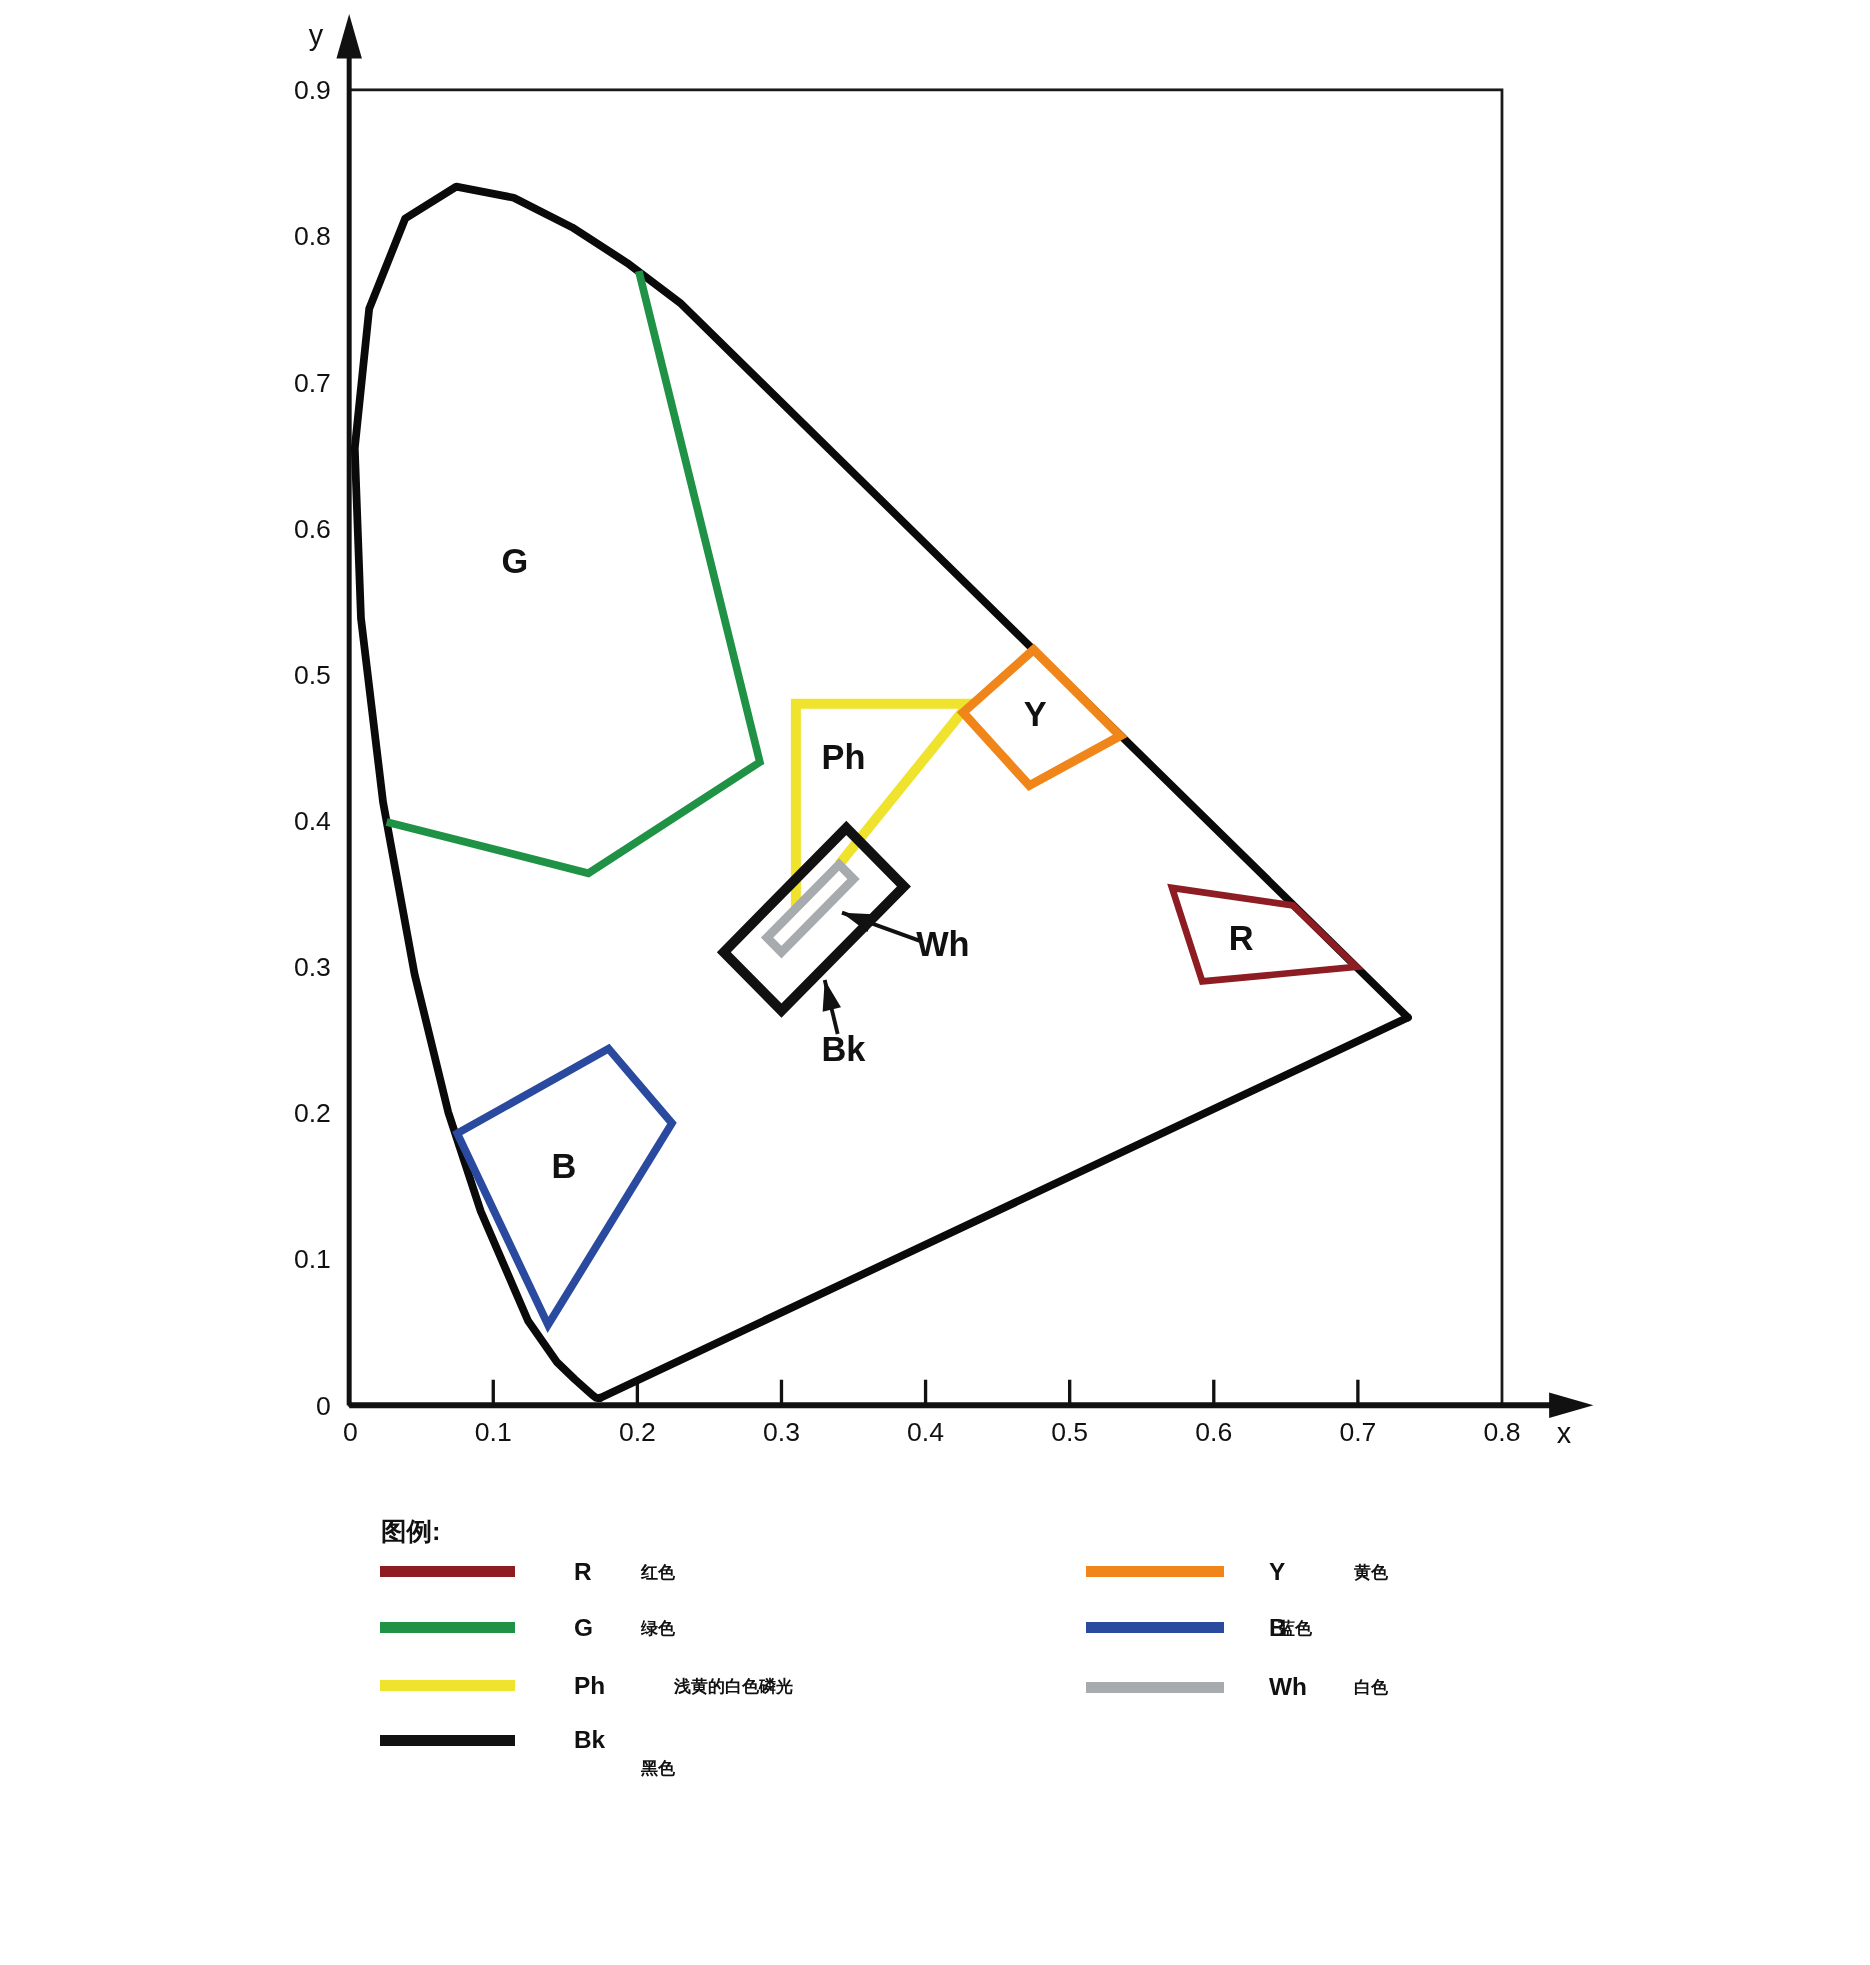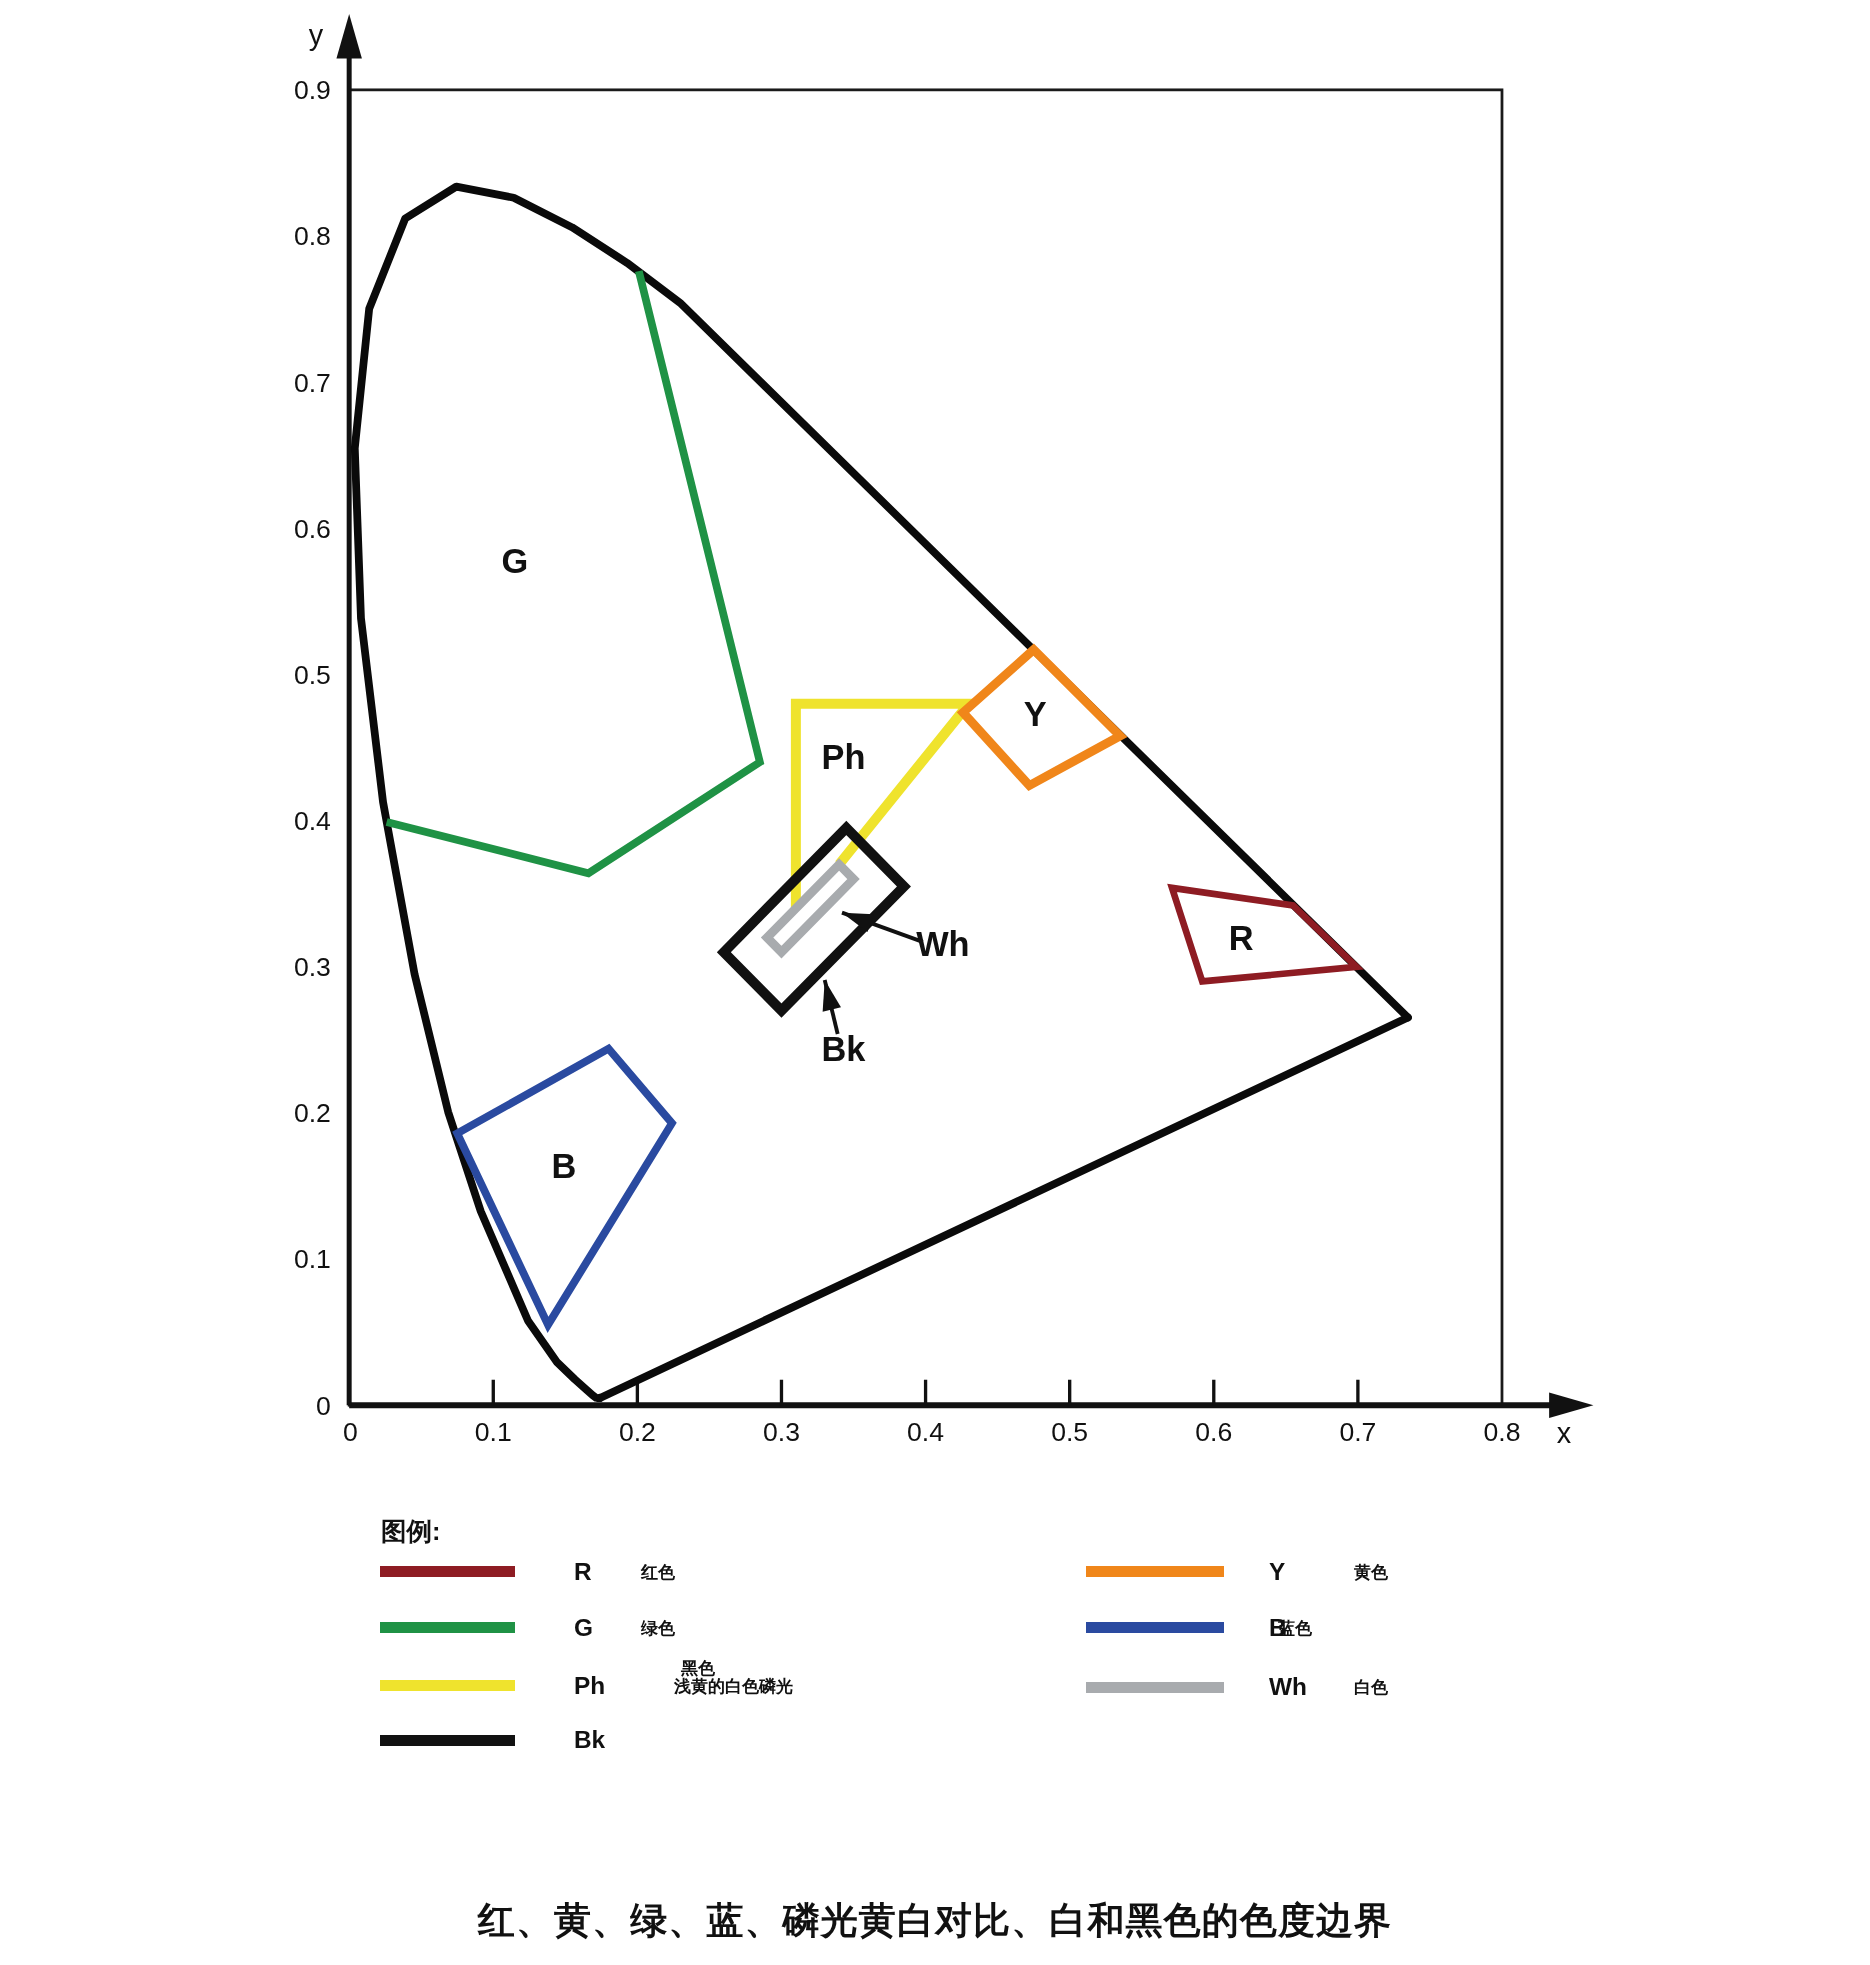--- a/index.html
+++ b/index.html
@@ -81,28 +81,27 @@
         <span class="legend-code" style="left: 574px; top: 1572px;">R</span>
         <span class="legend-name" style="left: 641px; top: 1572px;">红色</span>
         <div class="legend-swatch" style="left: 380px; top: 1622px; width: 135px; background: rgb(31, 146, 69);"></div>
         <span class="legend-code" style="left: 574px; top: 1628px;">G</span>
         <span class="legend-name" style="left: 641px; top: 1628px; text-align: right;">绿色</span>
         <div class="legend-swatch" style="left: 380px; top: 1680px; width: 135px; background: rgb(239, 227, 45);"></div>
         <span class="legend-code" style="left: 574px; top: 1686px;">Ph</span>
         <span class="legend-name" style="left: 674px; top: 1686px;">浅黄的白色磷光</span>
         <div class="legend-swatch" style="left: 380px; top: 1735px; width: 135px; background: rgb(17, 17, 17);"></div>
         <span class="legend-code" style="left: 574px; top: 1740px;">Bk</span>
-        <span class="legend-name" style="left: 641px; top: 1668px; margin-left: 40px;">黑色</span>
+        <span class="legend-name" style="left: 641px; top: 1768px;">黑色</span>
         <div class="legend-swatch" style="left: 1086px; top: 1566px; width: 138px; background: rgb(240, 134, 26);"></div>
         <span class="legend-code" style="left: 1269px; top: 1572px;">Y</span>
         <span class="legend-name" style="left: 1354px; top: 1572px;">黄色</span>
         <div class="legend-swatch" style="left: 1086px; top: 1622px; width: 138px; background: rgb(42, 74, 160);"></div>
         <span class="legend-code" style="left: 1269px; top: 1628px;">B</span>
         <span class="legend-name" style="left: 1278px; top: 1628px;">蓝色</span>
         <div class="legend-swatch" style="left: 1086px; top: 1682px; width: 138px; background: rgb(168, 171, 174);"></div>
         <span class="legend-code" style="left: 1269px; top: 1687px;">Wh</span>
         <span class="legend-name" style="left: 1354px; top: 1687px;">白色</span>
       </div>
   </div>
 
-  <div class="caption" style="top:1896px;">红、黄、绿、蓝、磷光黄白对比、白和黑色的色度边界</div>
 </div>
 
 
 </body></html>

